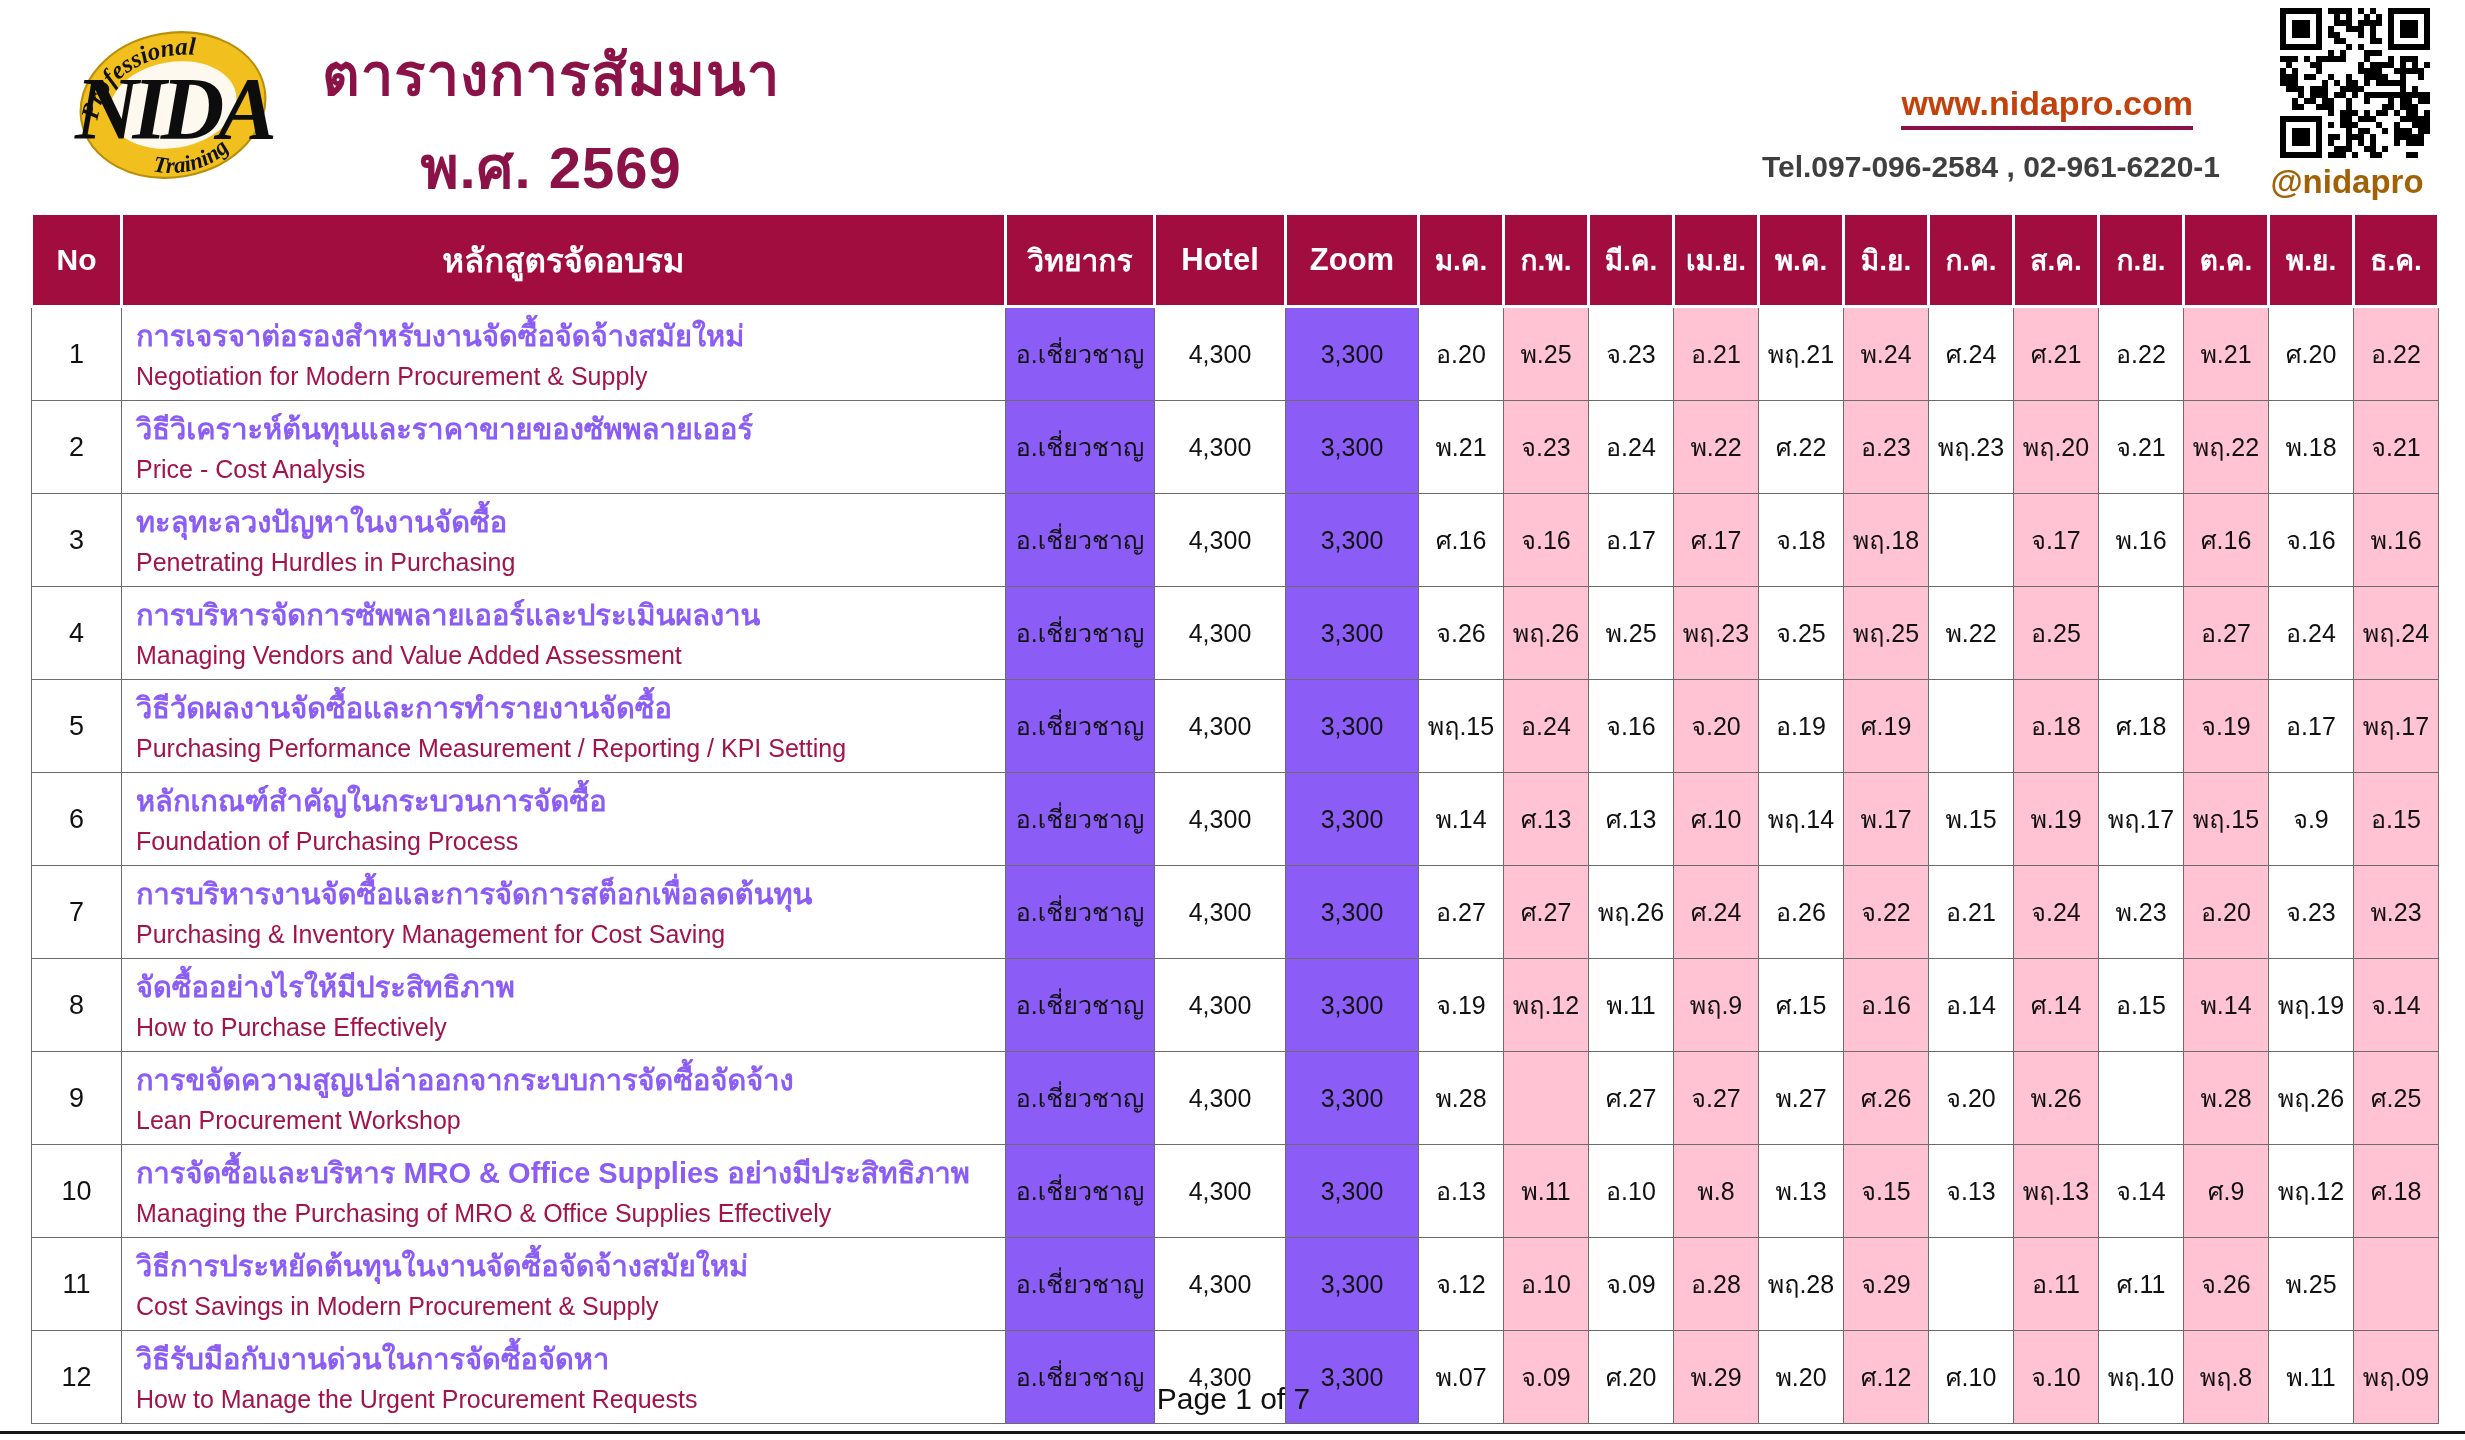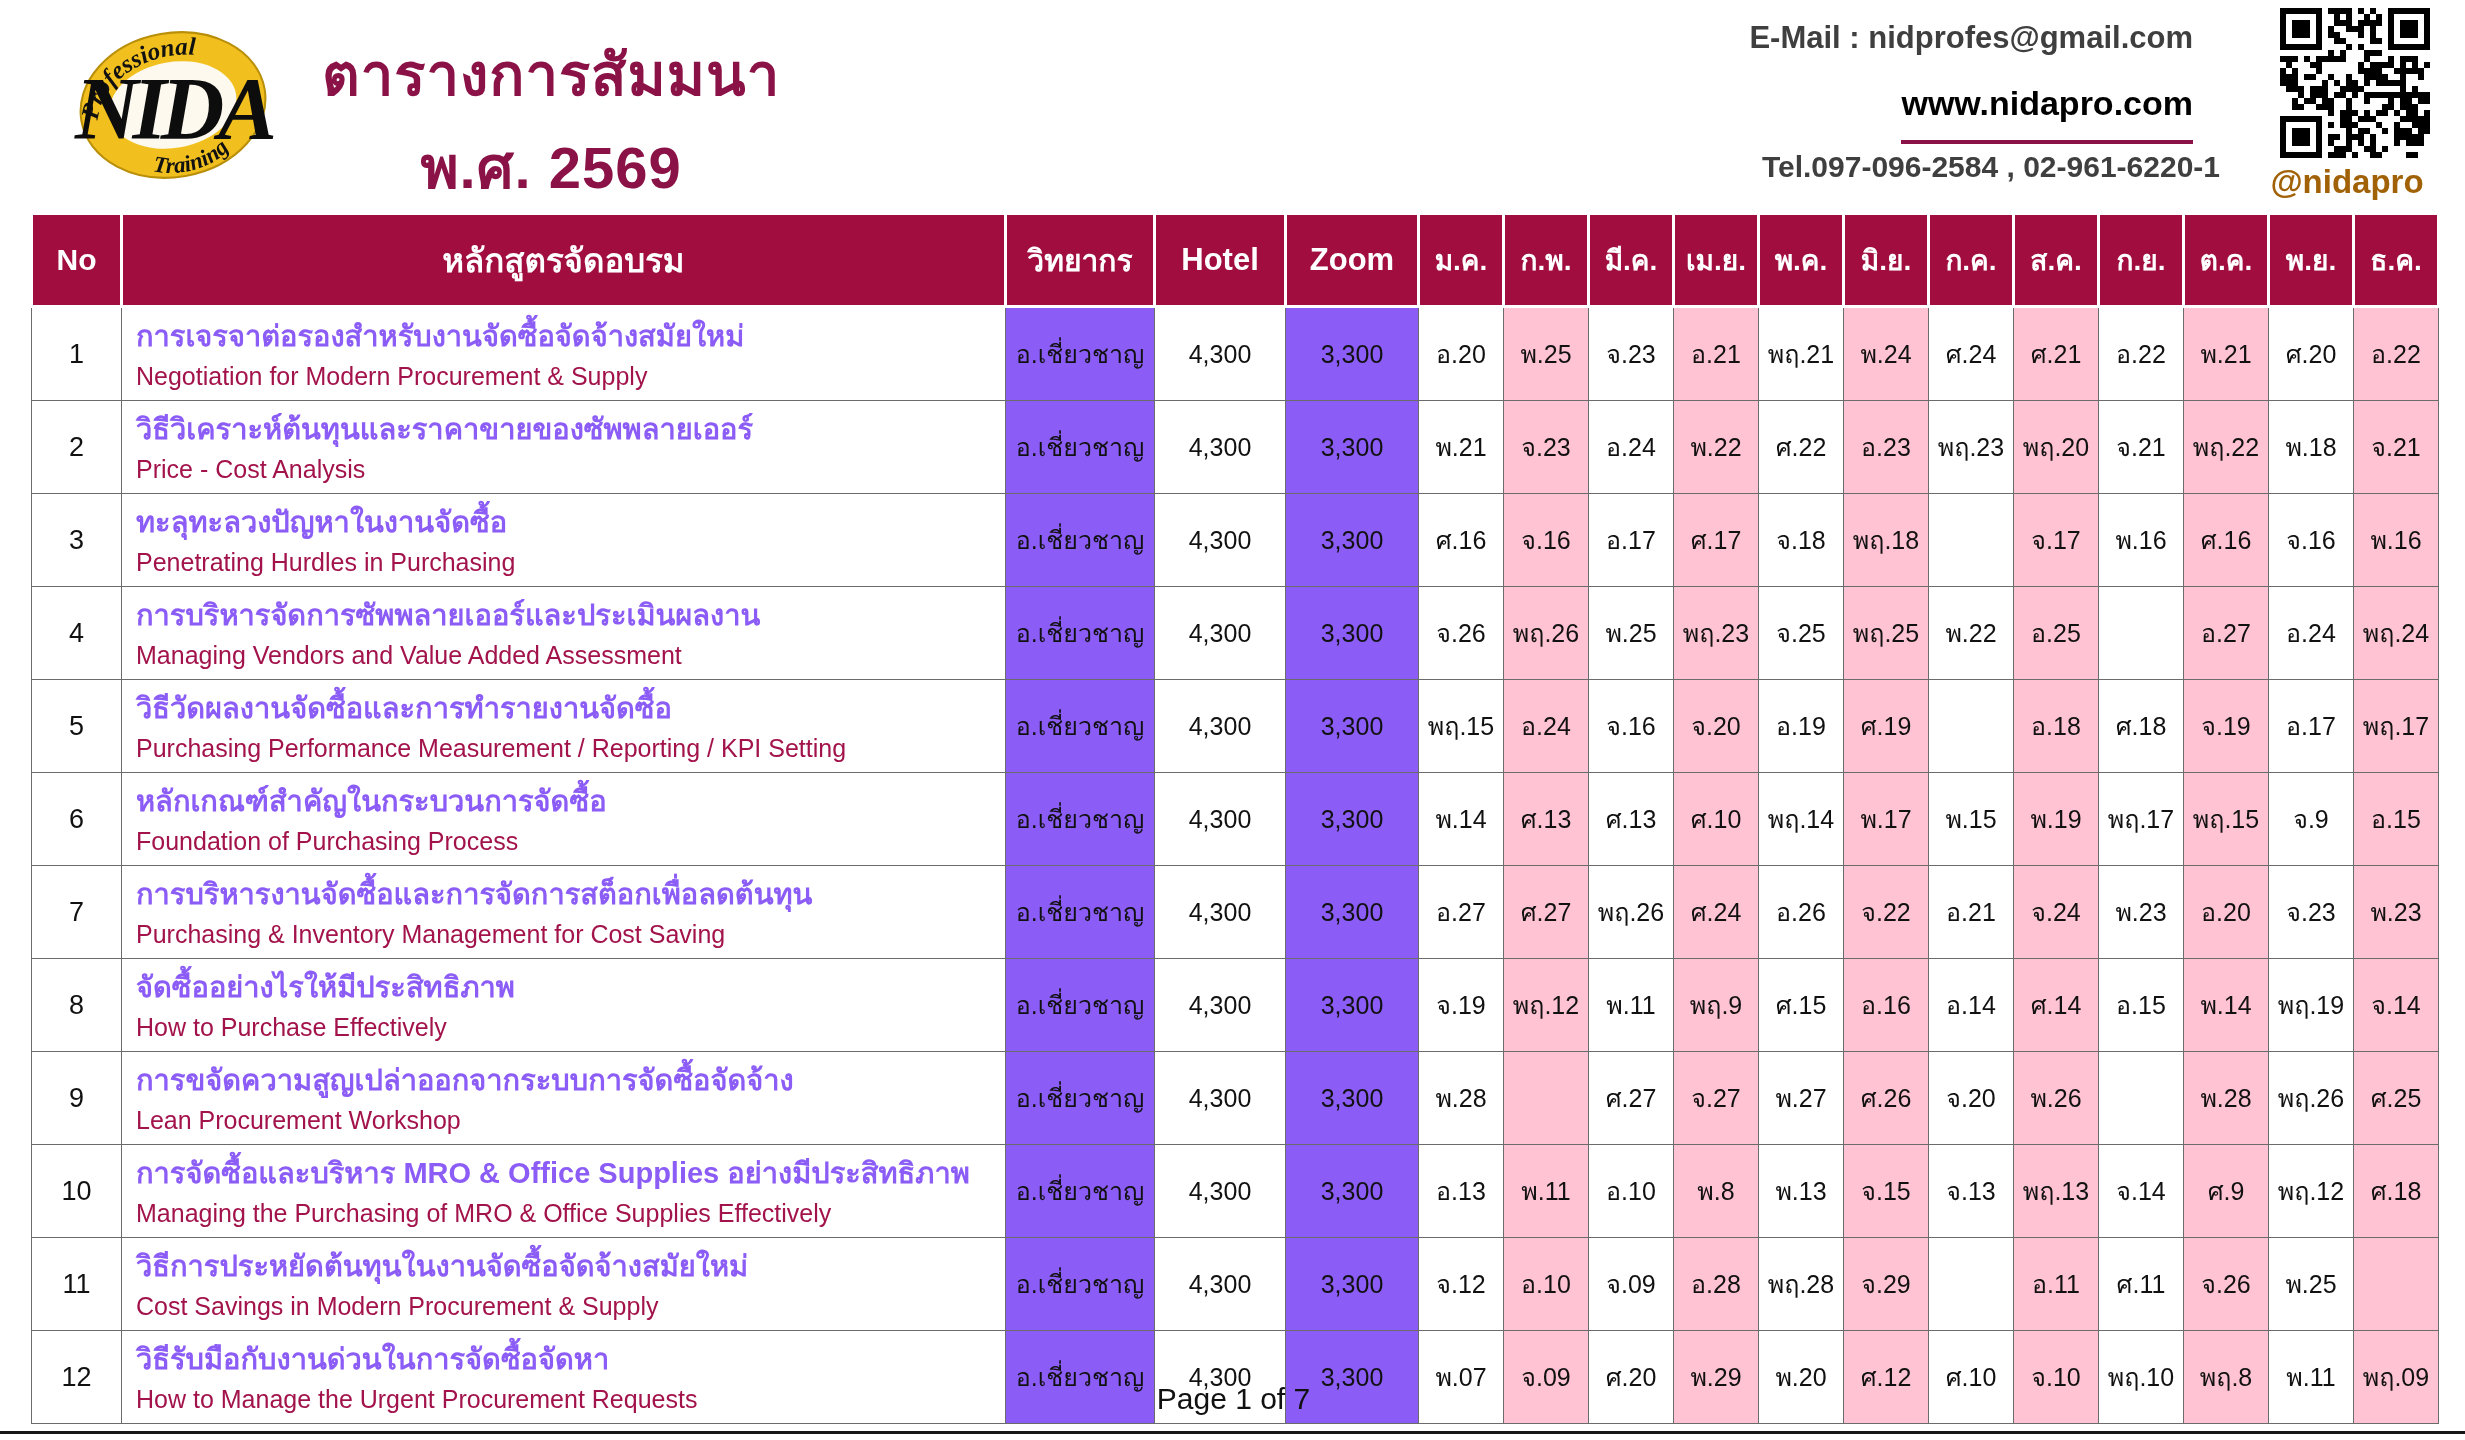--- a/index.html
+++ b/index.html
@@ -11,22 +11,22 @@
   .page-header{position:absolute;top:0;left:0;width:2465px;height:212px;}
   .logo{position:absolute;left:55px;top:10px;width:240px;height:185px;}
   .doc-title{
     position:absolute;left:322px;top:28px;height:150px;display:flex;align-items:center;
     font-size:58px;font-weight:bold;color:#8A1246;white-space:nowrap;letter-spacing:1px;flex-direction:column;
   }
   .doc-title .hl{
     color:#EC4A0D;border-bottom:6px solid #EC4A0D;padding-bottom:2px;margin:0 18px;
   }
   .email-line{position:absolute;top:20px;right:272px;font-size:31px;font-weight:bold;color:#3F3F3F;white-space:nowrap;}
-  .website-line{position:absolute;top:84px;right:272px;font-size:34px;font-weight:bold;color:#000000;
-    border-bottom:4px solid #8A1246;padding-bottom:17px;white-space:nowrap;}
+  .website-line{position:absolute;top:84px;right:272px;font-size:34px;font-weight:bold;color:#c2410c;
+    border-bottom:4px solid #8A1246;padding-bottom:3px;white-space:nowrap;}
   .tel-line{position:absolute;top:150px;right:245px;font-size:30px;font-weight:bold;color:#3F3F3F;white-space:nowrap;}
   .qr{position:absolute;top:8px;right:25px;width:170px;height:150px;}
   .qr svg{width:100%;height:100%;}
   .social-line{position:absolute;top:163px;right:28px;width:180px;text-align:center;
     font-size:33px;font-weight:bold;color:#a16207;white-space:nowrap;}
   
   .sched{
     position:absolute;left:30px;top:212px;width:2407px;border-collapse:collapse;table-layout:fixed;
     border:1px solid #555;
   }
@@ -76,21 +76,20 @@
       </g>
       <text x="118" y="128" text-anchor="middle" font-family="Liberation Serif, serif" font-size="88" font-weight="bold" font-style="italic" letter-spacing="-6" fill="#0d0d0d">NIDA</text>
     </svg>
   </div>
 
   <div class="doc-title">
     <span>ตารางการสัมมนา</span>
     <span>พ.ศ. 2569</span>
   </div>
 
-  <div class="email-line">E-Mail : nidprofes@gmail.com</div>
   <div class="website-line">www.nidapro.com</div>
   <div class="tel-line">Tel.097-096-2584 , 02-961-6220-1</div>
 
   <div class="qr">
     <svg viewBox="0 0 170 170" preserveAspectRatio="xMidYMid meet">
       <rect x="0" y="0" width="170" height="170" fill="#fff"></rect>
       <g class="mods" fill="#000">
           <rect x="54.4" y="0" width="6.8" height="6.8"></rect>
           <rect x="61.199999999999996" y="0" width="6.8" height="6.8"></rect>
           <rect x="68" y="0" width="6.8" height="6.8"></rect>

